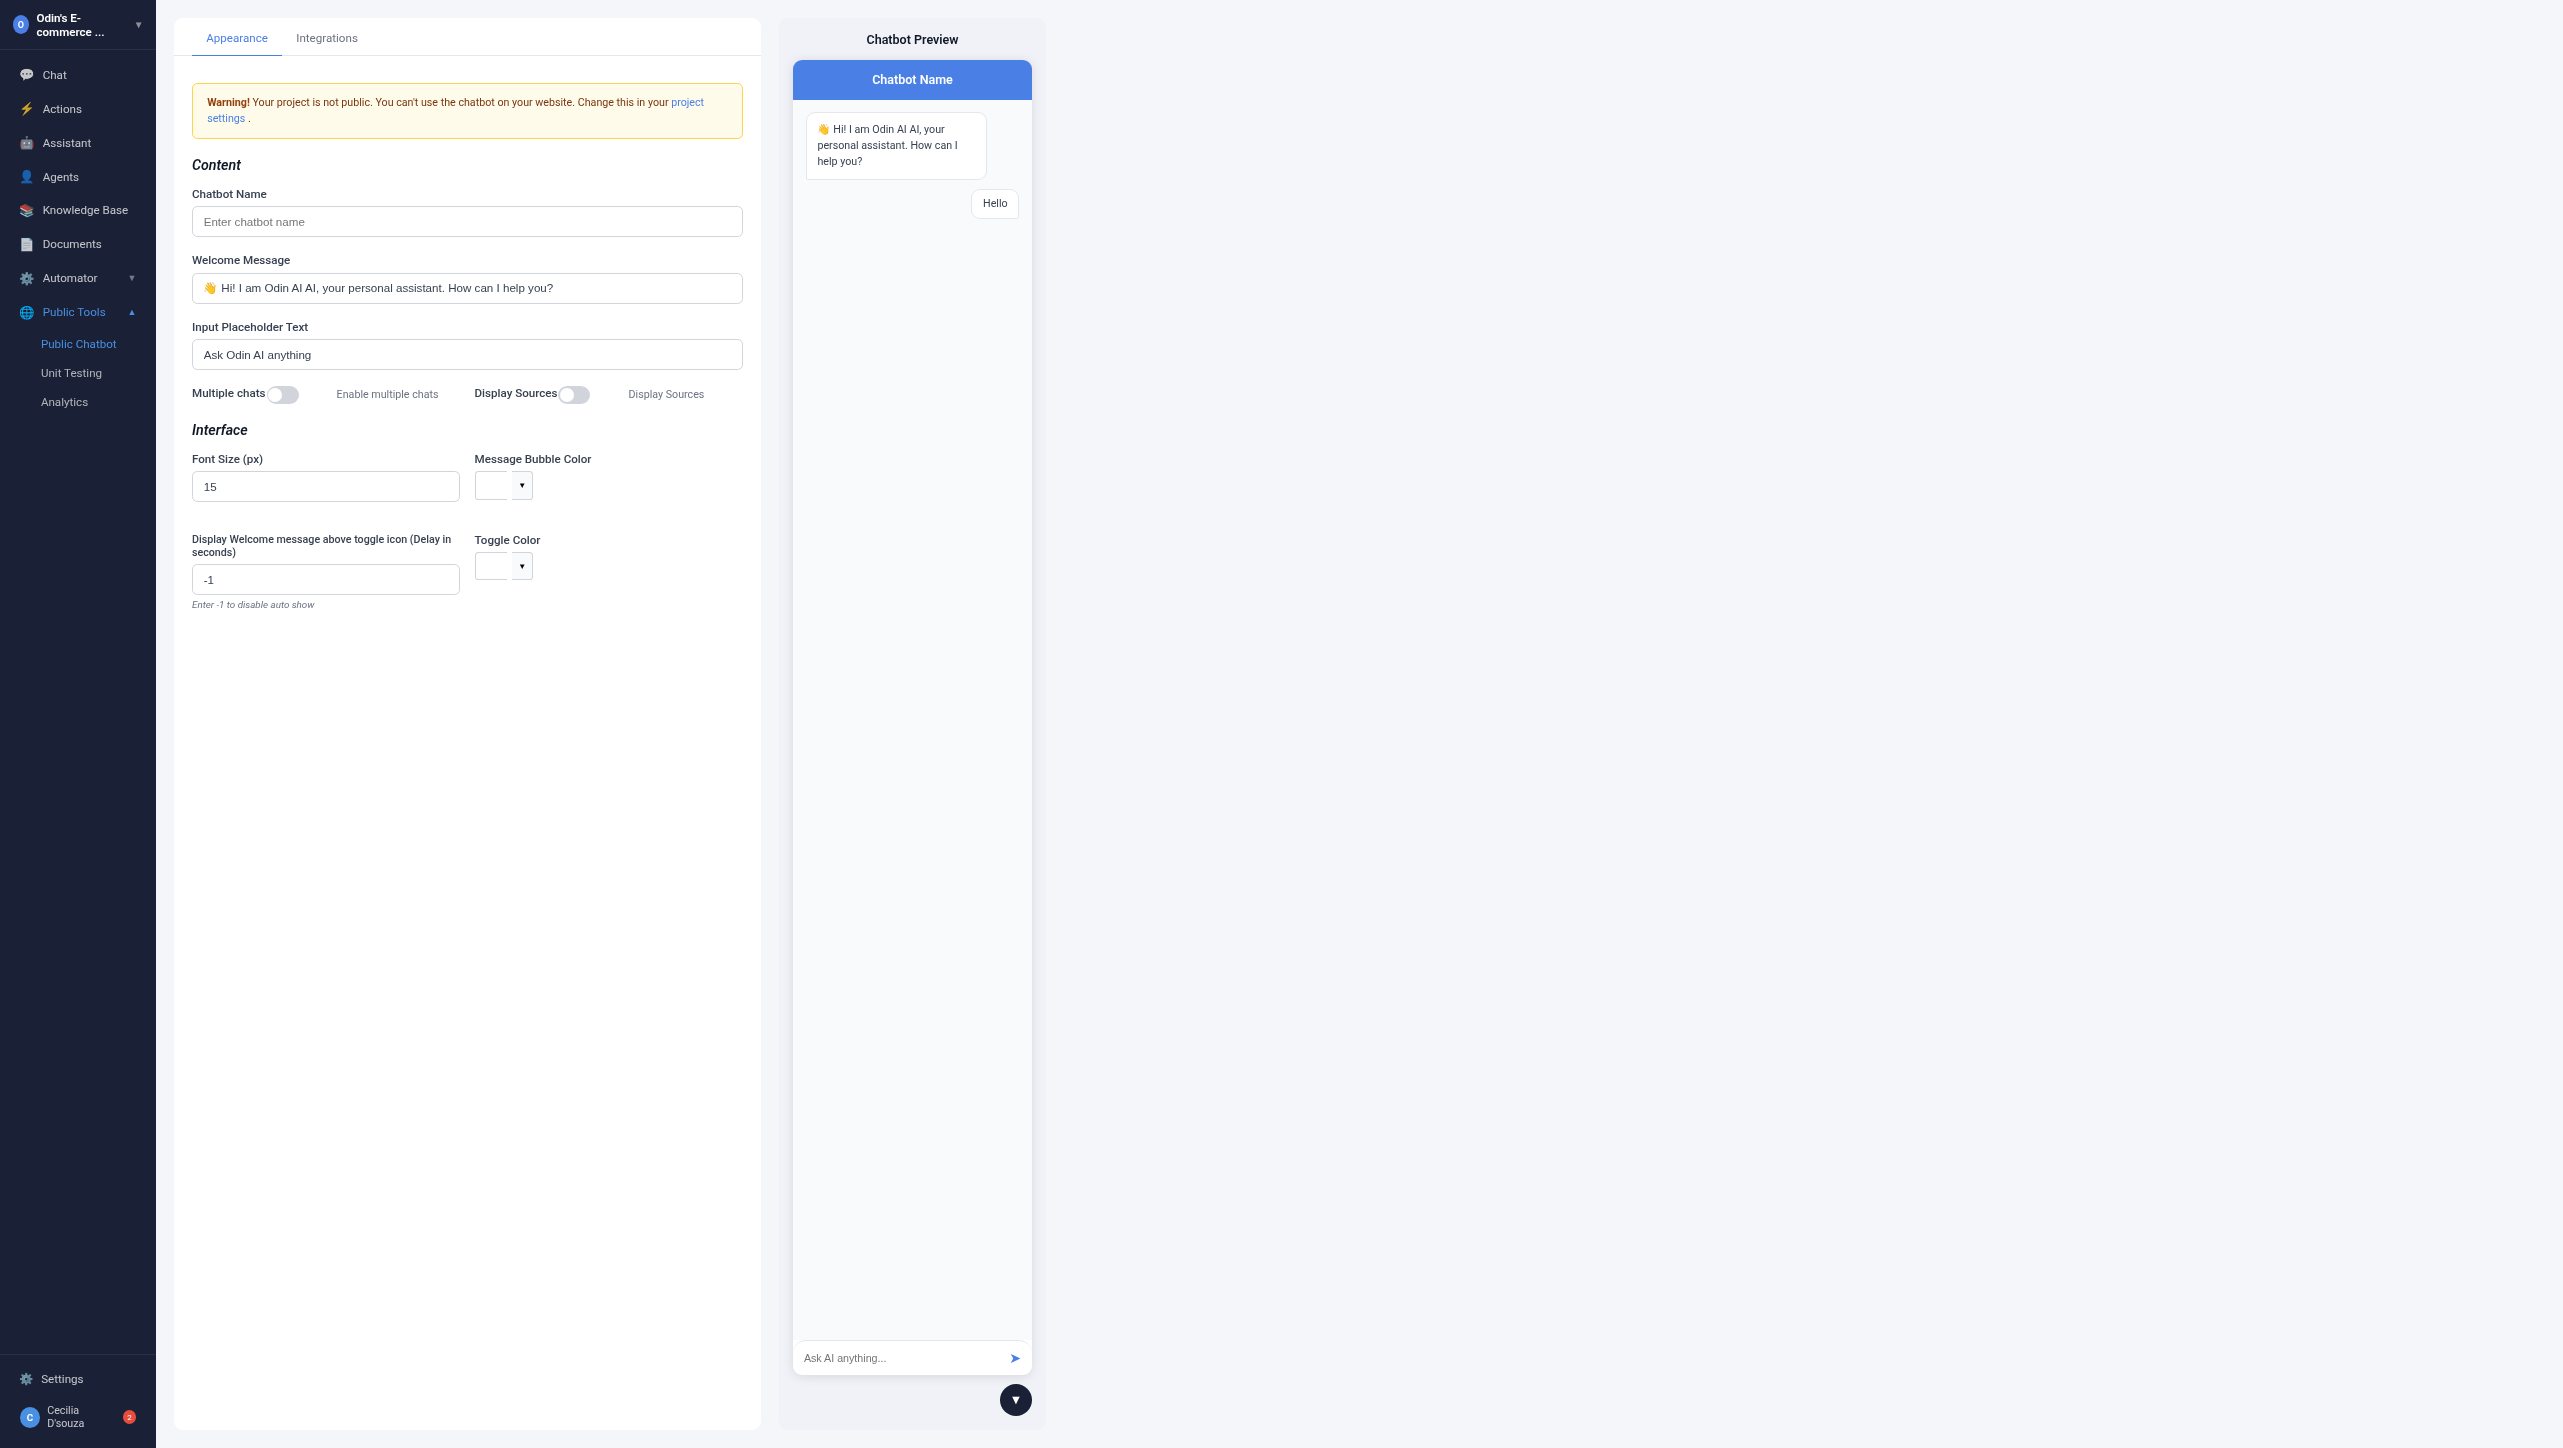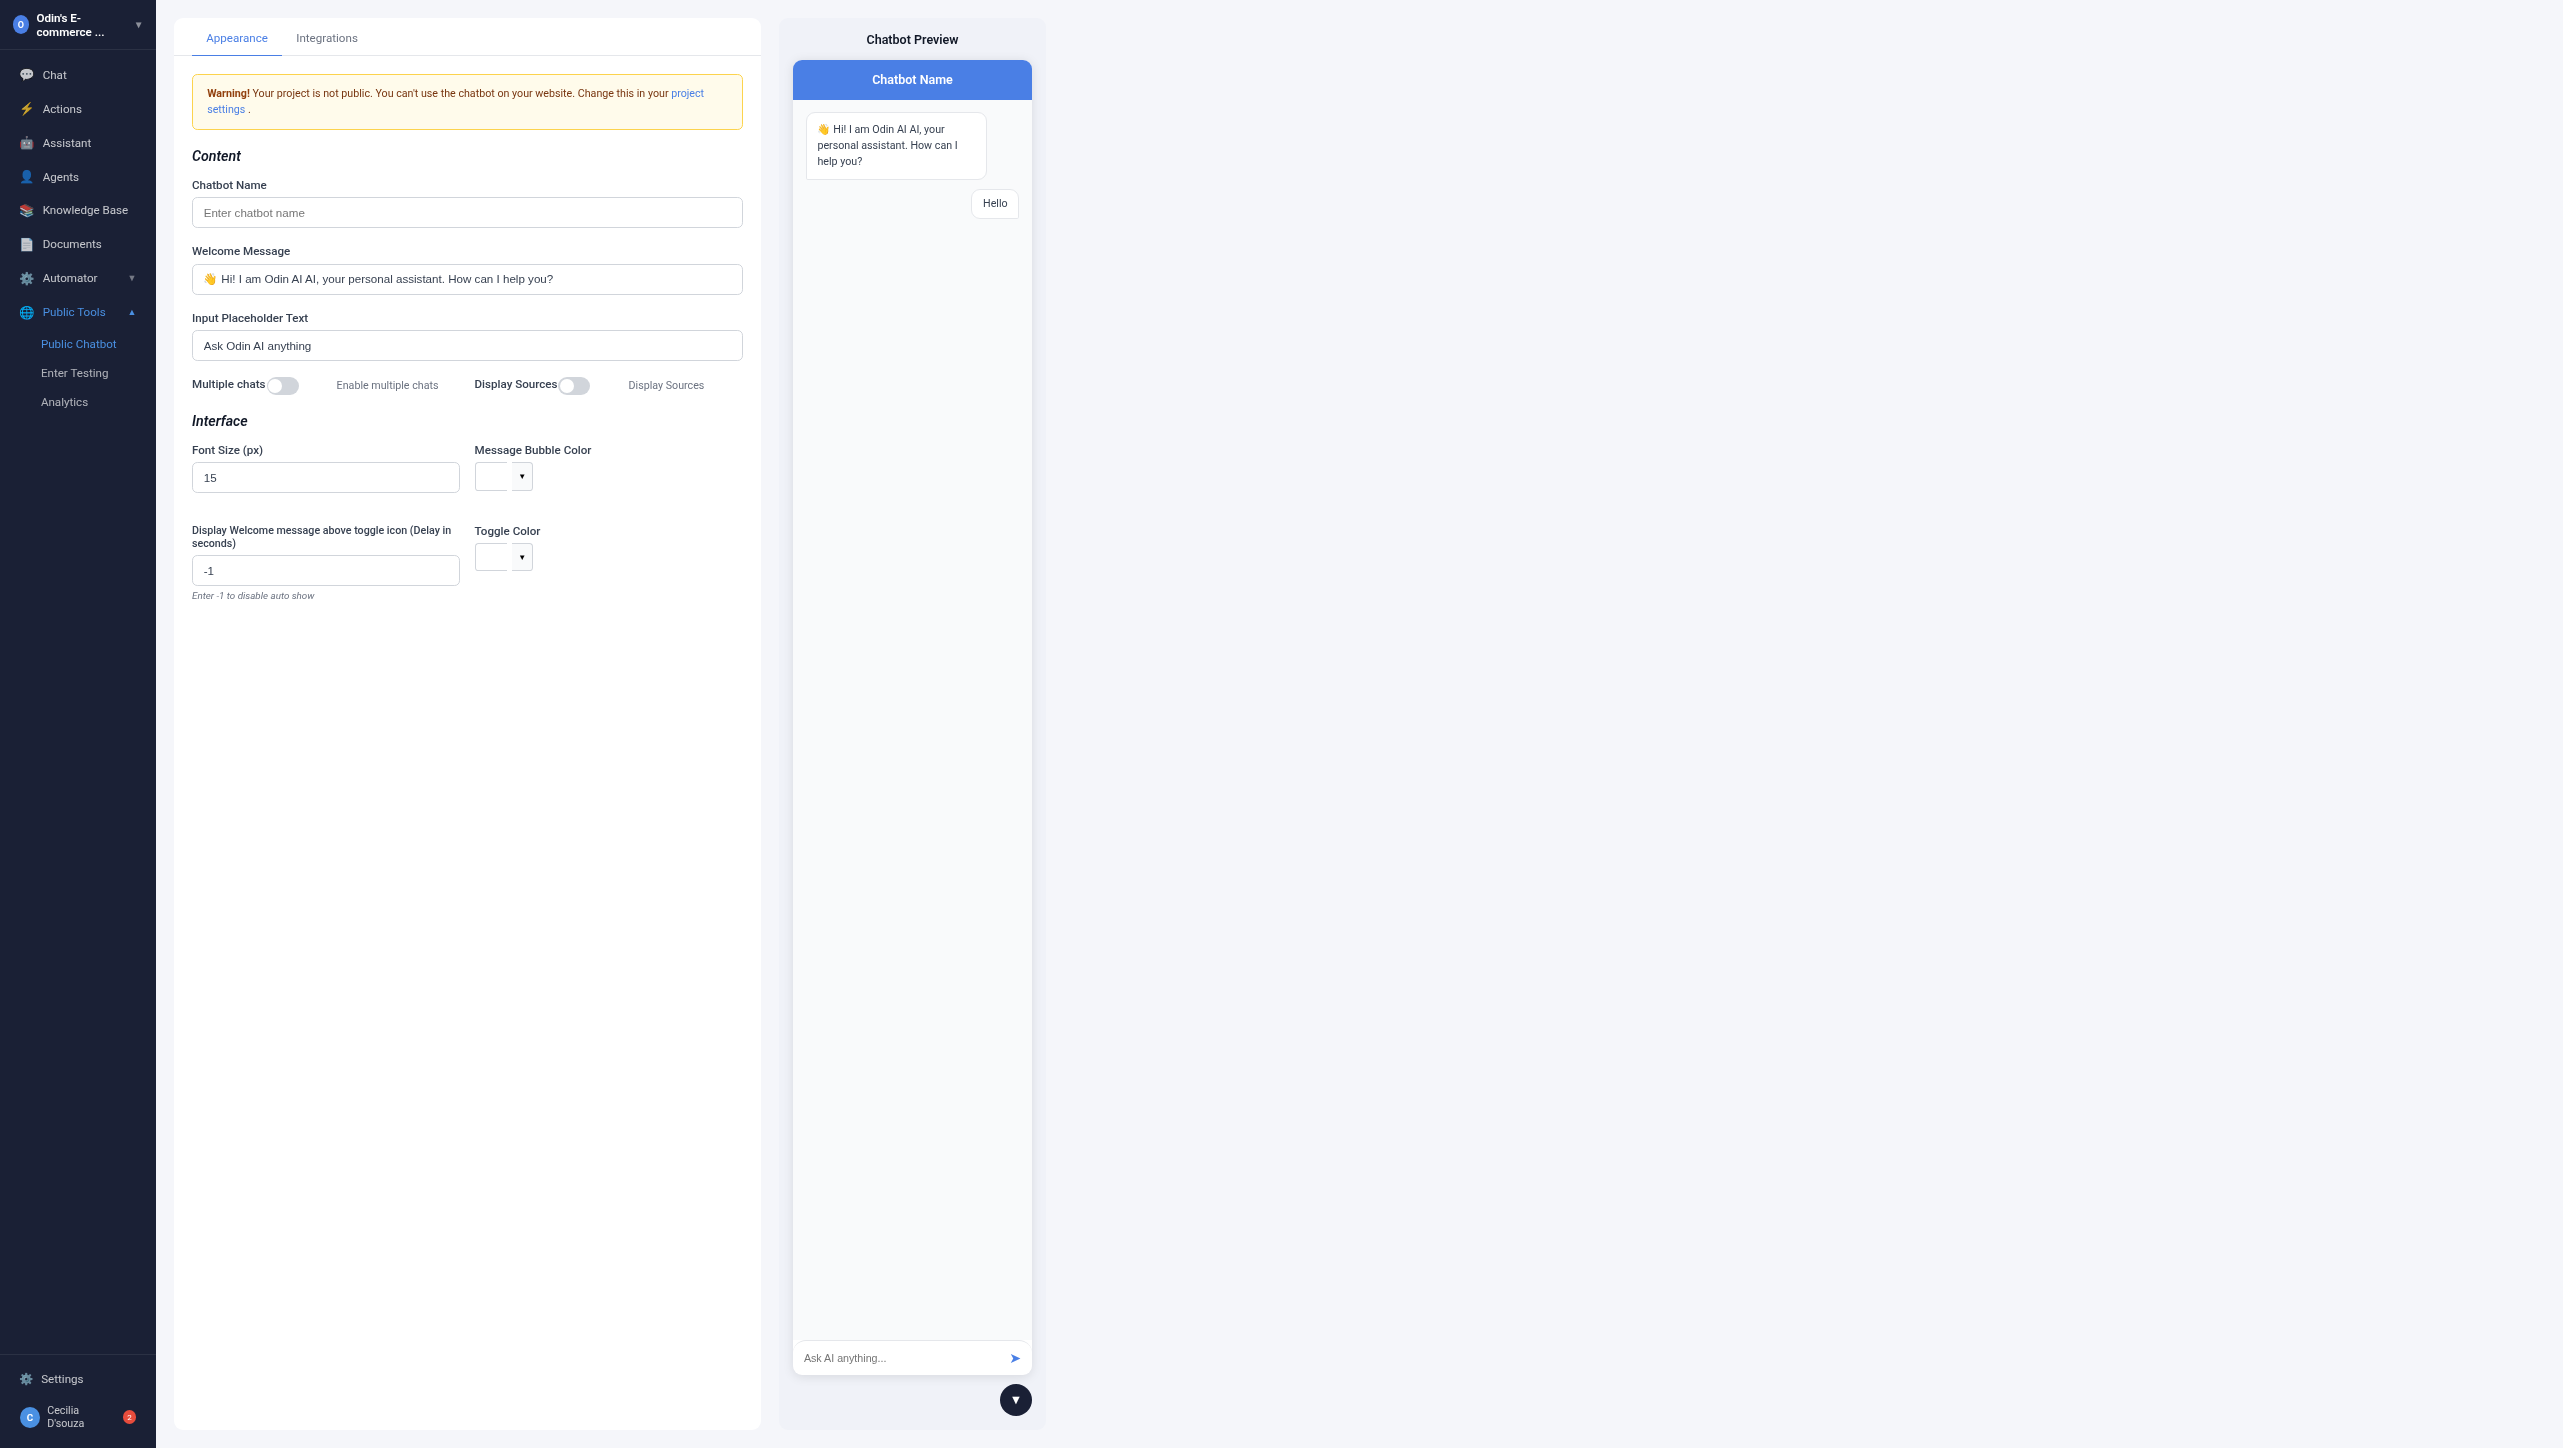--- a/index.html
+++ b/index.html
@@ -137,20 +137,21 @@
     
     .warning-box {
       background: #fffbeb;
       border: 0.9px solid #fcd34d;
       border-radius: 5.3px;
       padding: 10.7px 14.2px;
       font-size: 10.7px;
       color: #78350f;
       margin-bottom: 18px;
       line-height: 1.5;
+      margin-top: 9px;
     }
     .warning-box strong { color: #92400e; }
     .warning-box a { color: #4a7fe5; text-decoration: none; }
 
     
     .section-title {
       font-size: 14.2px;
       font-weight: 600;
       color: #111827;
       margin-bottom: 14.2px;
@@ -432,21 +433,21 @@
         <span>Public Tools</span>
       </div>
       <span style="font-size:9px;color:#4a90e2;">▲</span>
     </div>
 
     <div class="nav-subitems">
       <div class="nav-subitem active">
         <span>Public Chatbot</span>
       </div>
       <div class="nav-subitem">
-        <span>Enter Testing</span>
+        <span>Unit Testing</span>
       </div>
       <div class="nav-subitem">
         <span>Analytics</span>
       </div>
     </div>
   </div>
 
   <div class="sidebar-footer">
     <div class="settings-item">
       <span>⚙️</span>

